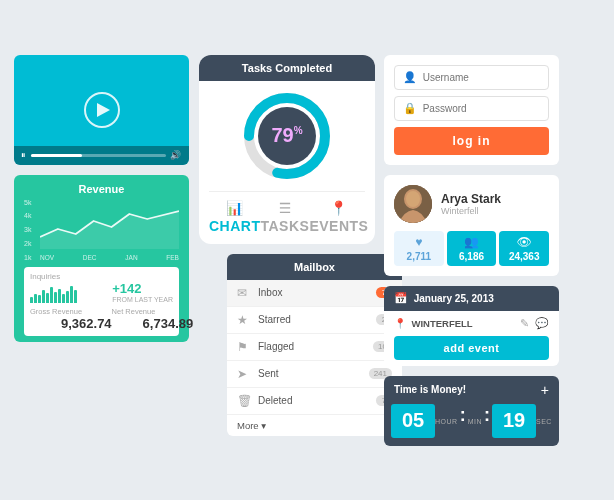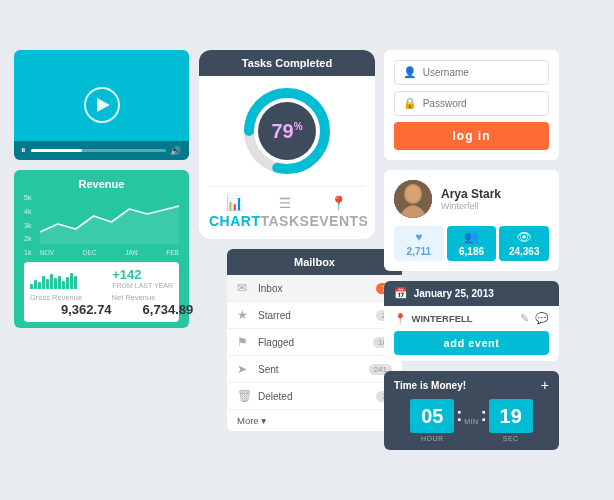--- a/index.html
+++ b/index.html
@@ -471,21 +471,21 @@
     }
     .countdown-numbers {
       display: flex;
       align-items: center;
       justify-content: center;
       gap: 2px;
       padding: 0 8px 8px;
     }
     .countdown-unit {
       display: flex;
-      flex-direction: column;
+      flex-direction: row;
       align-items: center;
     }
     .countdown-num {
       background: #00bcd4;
       color: white;
       font-size: 20px;
       font-weight: 700;
       width: 44px;
       height: 34px;
       display: flex;
@@ -543,20 +543,21 @@
           </svg>
         </div>
         <div class="chart-x-labels">
           <span>NOV</span>
           <span>DEC</span>
           <span>JAN</span>
           <span>FEB</span>
         </div>
       </div>
       <div class="revenue-stats">
+        <div class="inq-label">Inquiries</div>
         <div class="inquiries-section">
           <div class="bar-mini">
             <span style="height:30%"></span>
             <span style="height:50%"></span>
             <span style="height:40%"></span>
             <span style="height:70%"></span>
             <span style="height:55%"></span>
             <span style="height:85%"></span>
             <span style="height:60%"></span>
             <span style="height:75%"></span>

